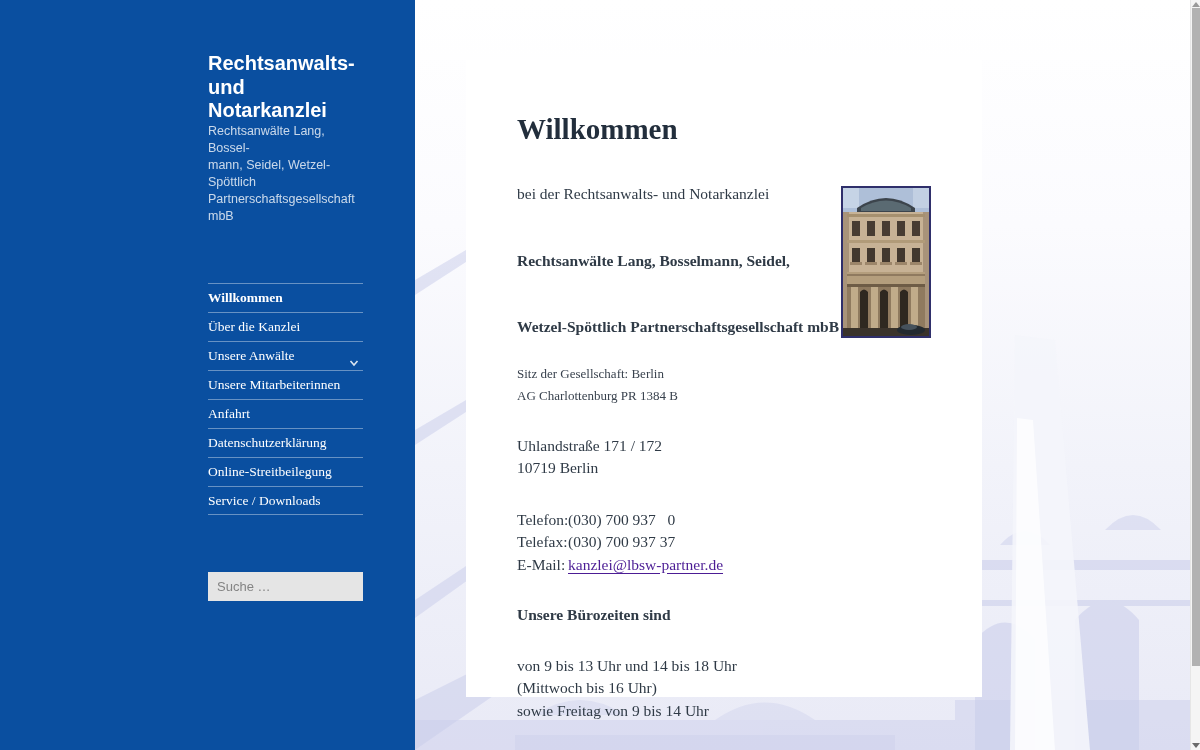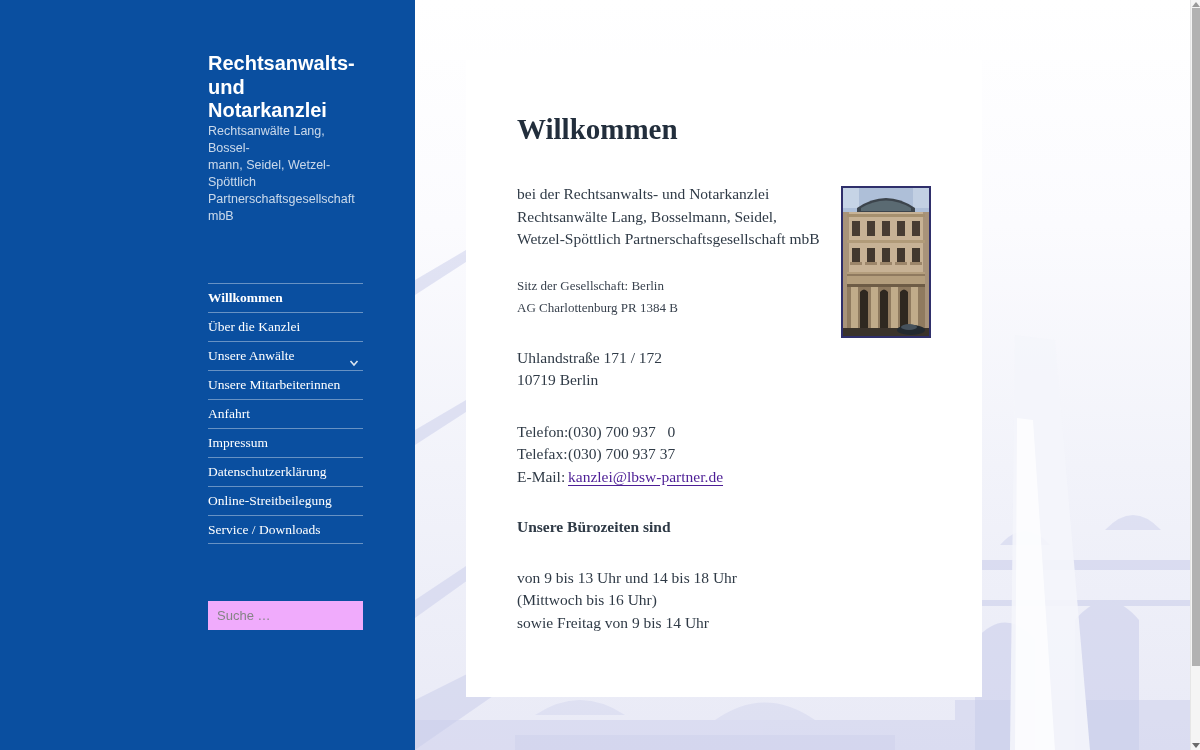--- a/index.html
+++ b/index.html
@@ -43,38 +43,38 @@
   }
   .nav li:last-child { border-bottom: 1px solid rgba(255,255,255,0.38); }
   .nav li.active { font-weight: bold; }
   .chev {
     position: absolute; right: 3px; top: 9px; width: 12px; height: 12px;
     display: inline-block;
   }
   .search-box { margin-top: 57px; }
   .search-box input {
     width: 155px; height: 29px; border: none; outline: none;
-    background: #f0abfc; padding: 0 9px;
+    background: #e5e5e5; padding: 0 9px;
     font-family: "Liberation Sans", sans-serif; font-size: 13px; color: #555;
   }
   .search-box input::placeholder { color: #848484; opacity: 1; }
 
   
   .content {
     position: absolute; left: 466px; top: 60px; width: 516px; height: 637px;
     background: #ffffff;
     padding: 0 51px;
     color: #2f3a46;
   }
   .content h1 {
     padding-top: 51px; margin-bottom: 36px;
     font-size: 29px; font-weight: bold; color: #222e3c; line-height: 1.25;
   }
   .para { font-size: 15.5px; line-height: 22.5px; }
-  .para.bold-lines .b { font-weight: normal; }
+  .para.bold-lines .b { font-weight: bold; margin-top: 44px; }
   .small-block { margin-top: 24px; font-size: 13px; line-height: 22px; color: #39424e; }
   .addr-block { margin-top: 28px; }
   .contact-block { margin-top: 29px; }
   .contact-row { font-size: 15.5px; line-height: 22.5px; }
   .contact-row .lbl { display: inline-block; width: 51px; }
   .contact-row .val { white-space: pre; }
   .contact-row a.val {
     color: #4c1d95; text-decoration: underline; text-underline-offset: 3px; cursor: pointer;
   }
   .hours-title { margin-top: 28px; font-size: 15.5px; font-weight: bold; line-height: 22.5px; }
@@ -171,23 +171,20 @@
         <svg width="12" height="12" viewBox="0 0 12 12">
             <polyline points="2.5,4 6,8 9.5,4" fill="none" stroke="rgba(255,255,255,0.85)" stroke-width="1.6"></polyline>
           </svg>
       </span>
     </li>
     <li>
       <span>Unsere Mitarbeiterinnen</span>
     </li>
     <li>
       <span>Anfahrt</span>
-    </li>
-    <li>
-      <span>Impressum</span>
     </li>
     <li>
       <span>Datenschutzerklärung</span>
     </li>
     <li>
       <span>Online-Streitbeilegung</span>
     </li>
     <li>
       <span>Service / Downloads</span>
     </li>

